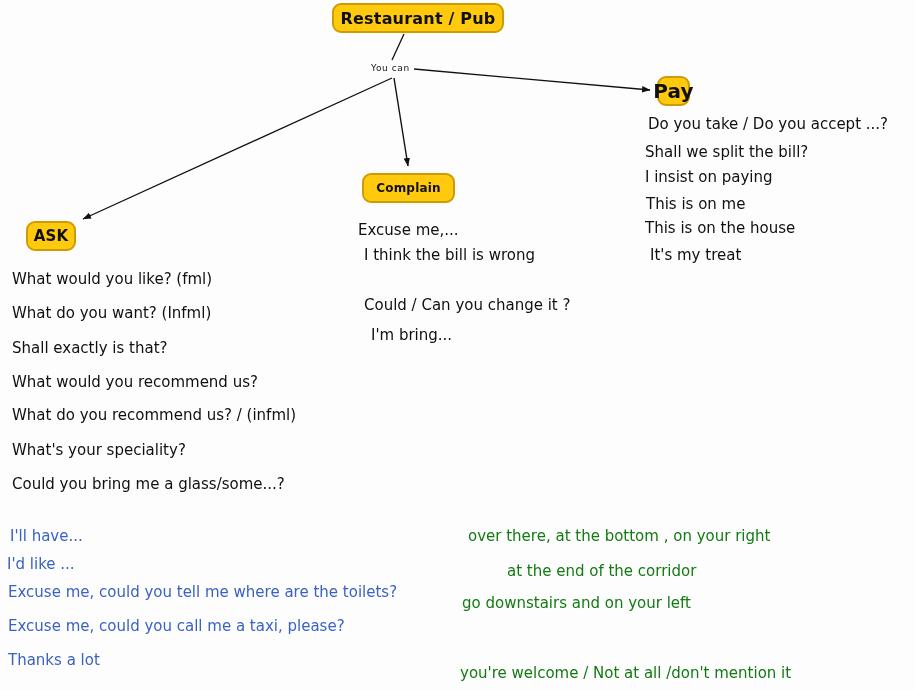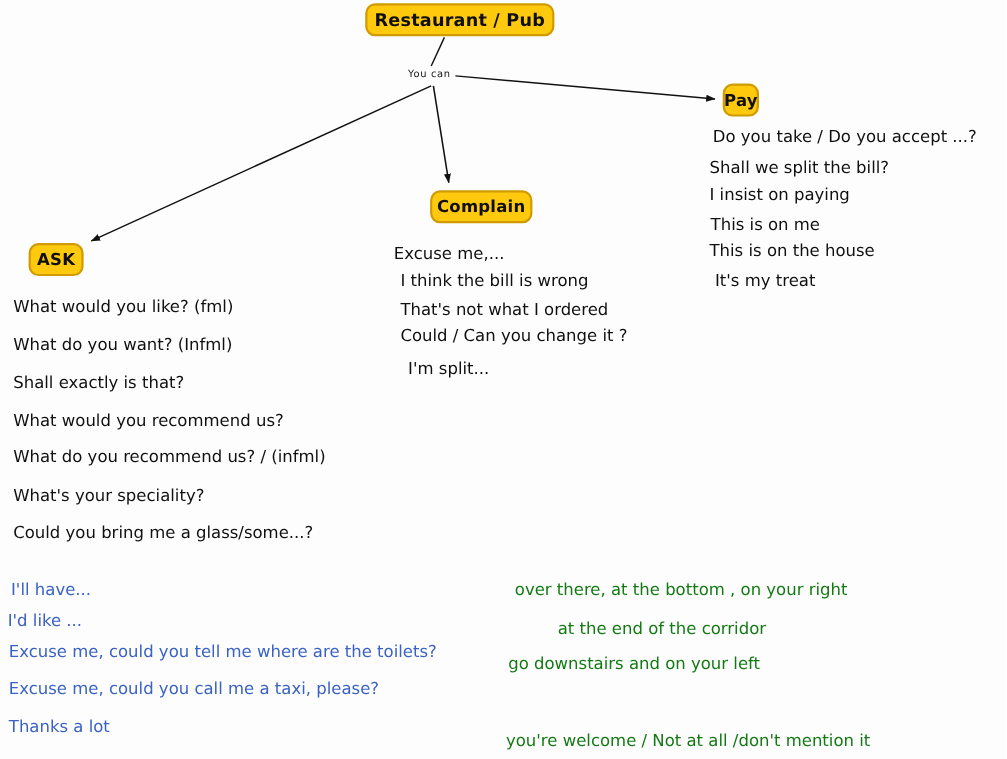--- a/index.html
+++ b/index.html
@@ -58,29 +58,28 @@
     top: 221px;
     width: 50px;
     height: 30px;
     font-size: 15px;
   }
   .node-complain {
     left: 362px;
     top: 173px;
     width: 93px;
     height: 30px;
-    font-size: 15px;
-    margin-left: 29px;
+    font-size: 12px;
   }
   .node-pay {
     left: 657px;
     top: 76px;
     width: 33px;
     height: 30px;
-    font-size: 15px;
+    font-size: 20px;
   }
 
   
   .edge-label {
     position: absolute;
     left: 371px;
     top: 63px;
     font-size: 9px;
     color: #151515;
     letter-spacing: 0.6px;
@@ -133,23 +132,22 @@
   <div class="phrase" style="left:12px;  top:270px;">What would you like?  (fml)</div>
   <div class="phrase" style="left:12px;  top:304px;">What do you want?  (Infml)</div>
   <div class="phrase" style="left:12px;  top:339px;">Shall exactly is that?</div>
   <div class="phrase" style="left:12px;  top:373px;">What would you recommend us?</div>
   <div class="phrase" style="left:12px;  top:406px;">What do you recommend us? / (infml)</div>
   <div class="phrase" style="left:12px;  top:441px;">What's your speciality?</div>
   <div class="phrase" style="left:12px;  top:475px;">Could you bring me a glass/some...?</div>
 
   <div class="phrase" style="left:358px; top:221px;">Excuse me,...</div>
   <div class="phrase" style="left:364px; top:246px;">I think the bill is wrong</div>
-  <div class="phrase" style="left:364px; top:272px;">That's not what I ordered</div>
   <div class="phrase" style="left:364px; top:296px;">Could / Can you change it ?</div>
-  <div class="phrase" style="left:371px; top:326px;">I'm split...</div>
+  <div class="phrase" style="left:371px; top:326px;">I'm bring...</div>
 
   <div class="phrase" style="left:648px; top:115px;">Do you take /  Do you accept ...?</div>
   <div class="phrase" style="left:645px; top:143px;">Shall we split the bill?</div>
   <div class="phrase" style="left:645px; top:168px;">I insist on paying</div>
   <div class="phrase" style="left:646px; top:195px;">This is on me</div>
   <div class="phrase" style="left:645px; top:219px;">This is on the house</div>
   <div class="phrase" style="left:650px; top:246px;">It's my treat</div>
 
   <div class="phrase blue" style="left:10px; top:527px;">I'll have...</div>
   <div class="phrase blue" style="left:7px;  top:555px;">I'd like ...</div>

